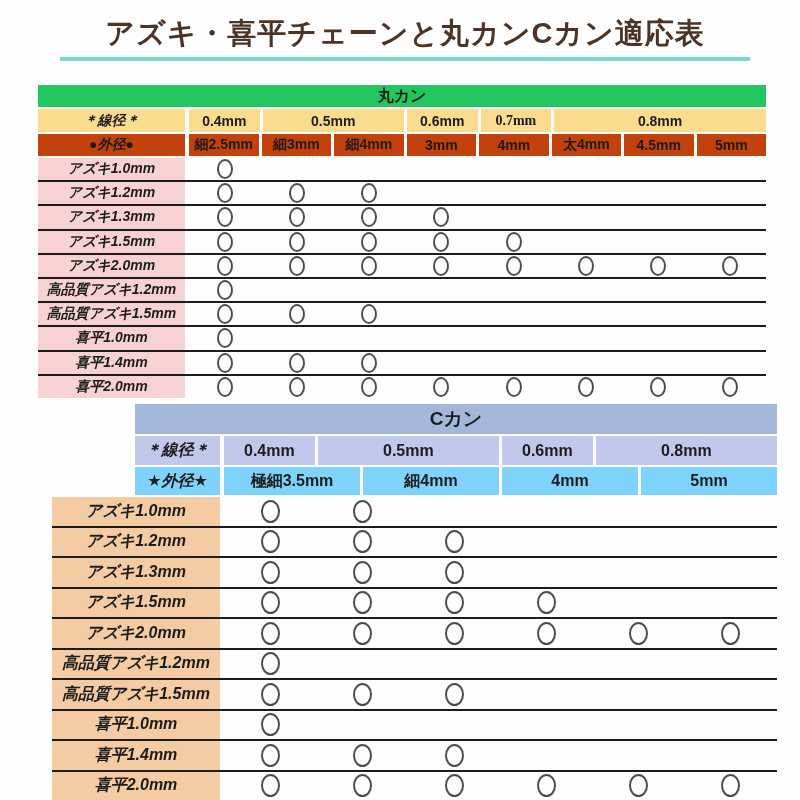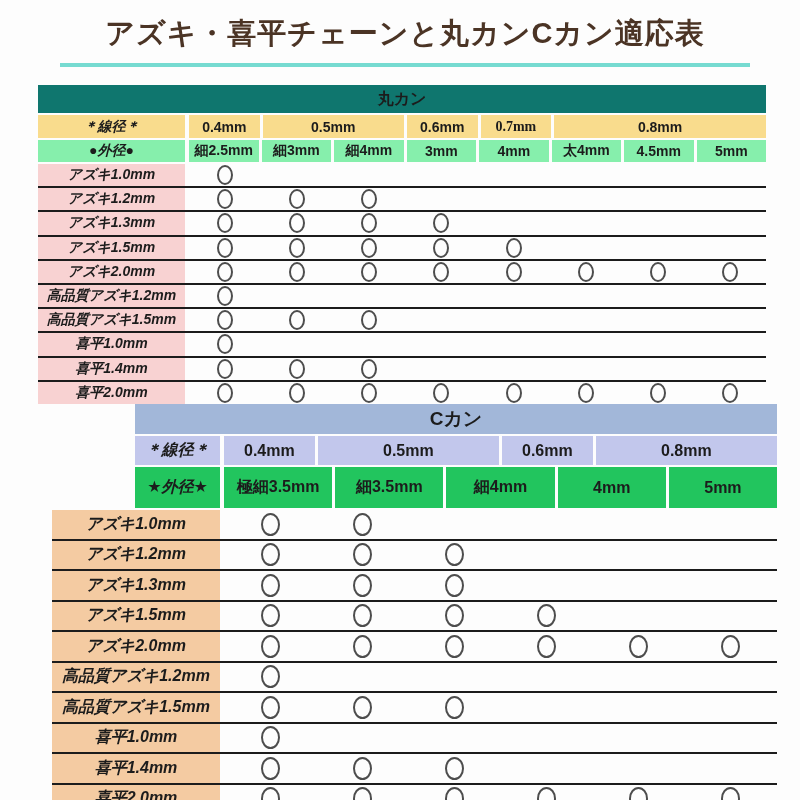--- a/index.html
+++ b/index.html
@@ -6,50 +6,50 @@
   body{
     width:800px;height:800px;position:relative;overflow:hidden;
     background:#fdfdfd;
     font-family:"Liberation Sans","DejaVu Sans",sans-serif;
     font-weight:bold;color:#1c1c1c;
   }
   .page-title{
     position:absolute;left:60px;top:14px;width:690px;
     text-align:center;font-size:29px;letter-spacing:1px;
     color:#4b3425;
-    padding-bottom:9px;border-bottom:4px solid #76dbd1;
+    padding-bottom:3px;border-bottom:4px solid #76dbd1;
   }
   .table{position:absolute;}
   .row{display:flex;align-items:stretch;}
   .cell{
     box-sizing:border-box;display:flex;align-items:center;justify-content:center;
     white-space:nowrap;
   }
   .sep{border-left:3px solid #fdfdfd;}
   .label-cell{border-right:4px solid #fdfdfd;font-style:italic;}
   .gap{margin-bottom:2px;}
   .grow{flex:1 1 0;}
 
   
   .t1{left:38px;top:85px;width:728px;}
-  .t1 .title-row .cell{height:28px;width:100%;background:#0f766e;font-size:16px;}
+  .t1 .title-row .cell{height:22px;width:100%;background:#22c55e;font-size:16px;}
   .t1 .wire-row .cell{height:23px;background:#f9dc8d;font-size:14px;}
-  .t1 .outer-row .cell{height:22px;background:#86efac;font-size:14px;}
+  .t1 .outer-row .cell{height:22px;background:#c2410c;font-size:14px;}
   .t1 .label-cell{width:151px;flex:0 0 151px;}
   .t1 .body-row{height:22.2px;border-bottom:2px solid #1c1c1c;}
   .t1 .body-row:last-child{border-bottom:none;}
   .t1 .body-row .label-cell{background:#f8d2d2;font-size:14px;}
   .t1 .mark{width:12px;height:16px;border:2px solid #4d4d4d;border-radius:50%;}
 
   
   .t2{left:52px;top:404px;width:725px;}
   .t2 .head{margin-left:83px;}
   .t2 .title-row .cell{height:30px;width:100%;background:#a2b7d9;font-size:19px;}
   .t2 .wire-row .cell{height:29px;background:#c2c7ec;font-size:16px;}
-  .t2 .outer-row .cell{height:41px;background:#22c55e;font-size:16px;}
+  .t2 .outer-row .cell{height:28px;background:#7dd3fc;font-size:16px;}
   .t2 .head .label-cell{width:89px;flex:0 0 89px;}
   .t2 .body-row{height:28.5px;border-bottom:2px solid #1c1c1c;}
   .t2 .body-row:last-child{border-bottom:none;}
   .t2 .body-row .label-cell{width:172px;flex:0 0 172px;background:#f4cba2;font-size:16px;}
   .t2 .mark{width:15px;height:19px;border:2px solid #4d4d4d;border-radius:50%;}
 </style>
 </head>
 <body>
 
 <div class="page-title">アズキ・喜平チェーンと丸カンCカン適応表</div>
@@ -272,21 +272,20 @@
       <div class="row wire-row gap">
         <div class="cell label-cell">＊線径＊</div>
         <div class="cell grow" style="flex-grow: 1;">0.4mm</div>
         <div class="cell grow sep" style="flex-grow: 2;">0.5mm</div>
         <div class="cell grow sep" style="flex-grow: 1;">0.6mm</div>
         <div class="cell grow sep" style="flex-grow: 2;">0.8mm</div>
       </div>
       <div class="row outer-row gap">
         <div class="cell label-cell">★外径★</div>
         <div class="cell grow">極細3.5mm</div>
-        <div class="cell grow sep">細3.5mm</div>
         <div class="cell grow sep">細4mm</div>
         <div class="cell grow sep">4mm</div>
         <div class="cell grow sep">5mm</div>
       </div>
     </div>
     <div class="row body-row">
       <div class="cell label-cell">アズキ1.0mm</div>
       <div class="cell grow">
         <span class="mark"></span>
       </div>

